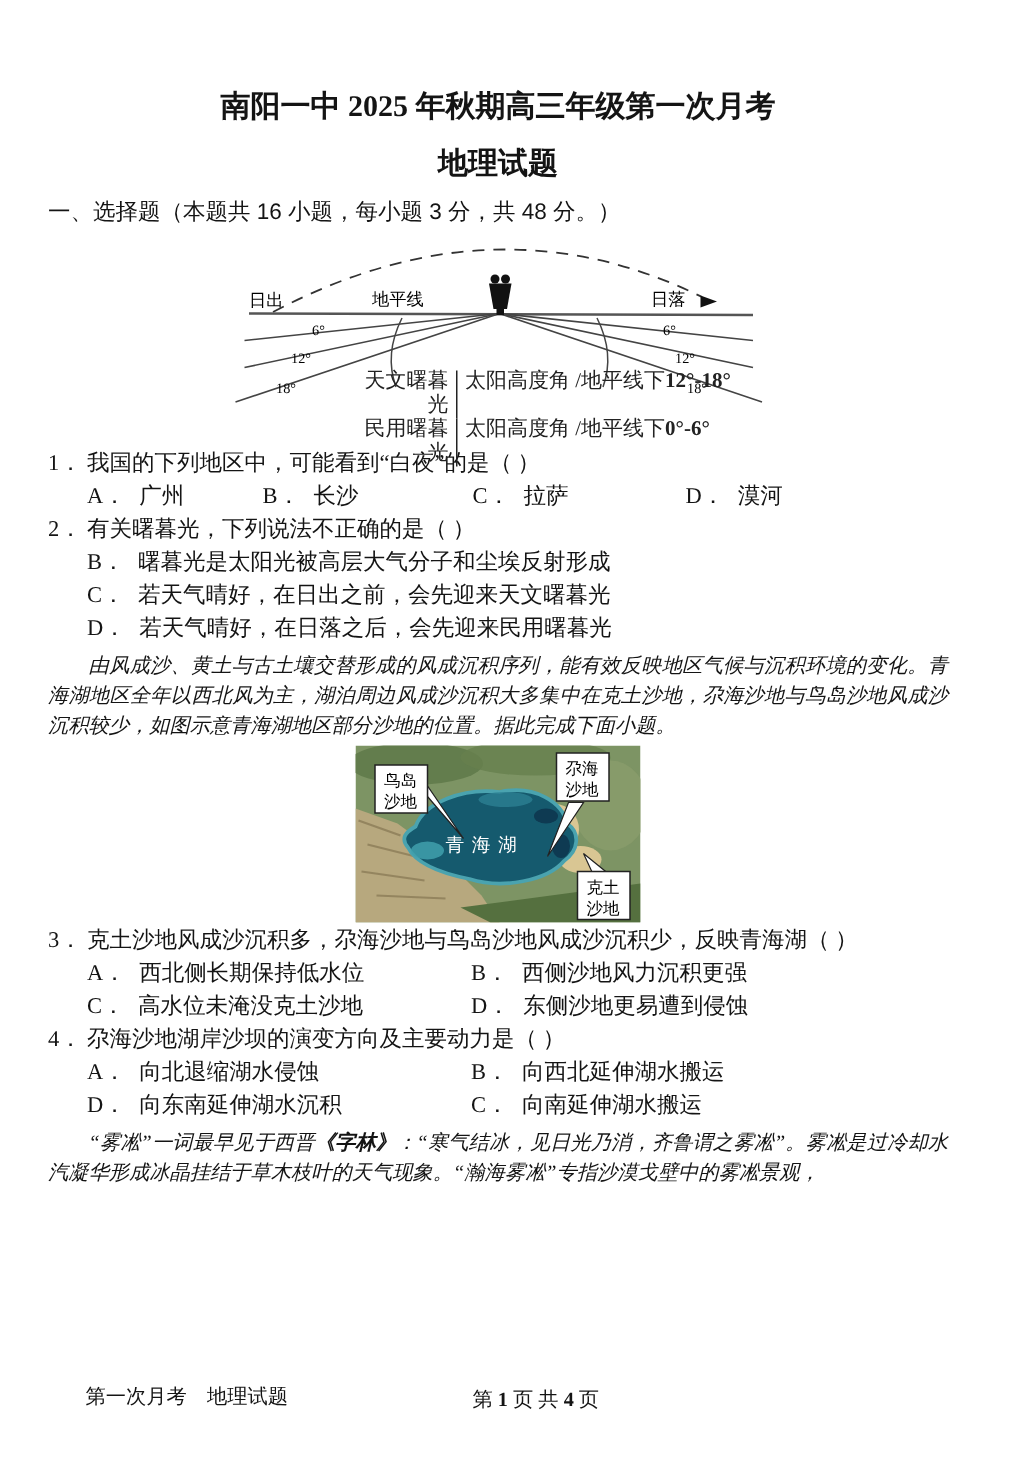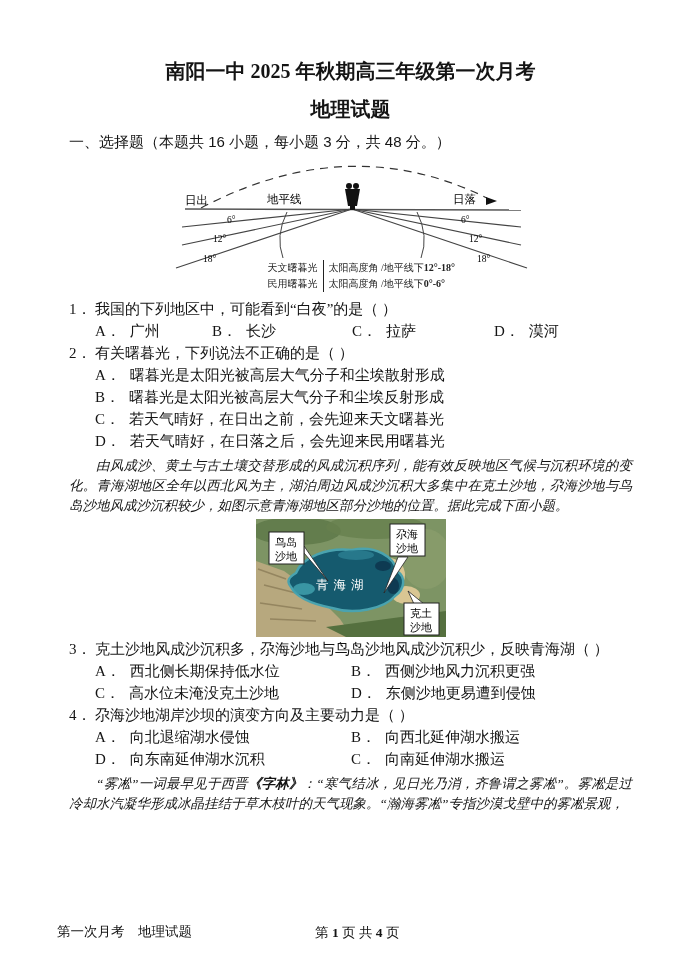--- a/index.html
+++ b/index.html
@@ -1,34 +1,34 @@
 <!DOCTYPE html>
 <html><head>
 <meta charset="utf-8">
 <style>
   * { box-sizing: border-box; }
   html,body { margin:0; padding:0; }
   body {
     width:689px; height:972px; background:#ffffff; color:#141414;
     font-family:"Liberation Serif", serif; position:relative; overflow:hidden;
   }
-  .page { padding:58px 57px 0 69px; position:relative; height:100%; }
+  .page { padding:58px 57px 0 32px; position:relative; height:100%; }
 
   .title { font-size:20px; line-height:26px; font-weight:700; text-align:center; margin:0 0 12px 0; }
   .subtitle { font-size:20px; line-height:26px; font-weight:700; text-align:center; margin:0 0 10px 0; }
   .section-heading { font-size:15px; line-height:20px; margin:0 0 4px 0; font-family:"Liberation Sans", sans-serif; }
 
   .passage { font-size:13.5px; line-height:20px; text-align:justify; text-indent:2em;
              margin:4px 0 0 0; font-style:italic; }
   .passage b { font-weight:700; }
 
   
   .diagram { width:360px; height:140px; margin:2px auto; position:relative; font-style:normal; }
   .diagram svg { position:absolute; left:0; top:0; }
-  .dtable { position:absolute; left:88px; top:104px; font-size:10px; line-height:16px; color:#222; }
+  .dtable { position:absolute; left:88px; top:91px; font-size:14px; line-height:16px; color:#222; }
   .dtable .drow { display:flex; }
   .dtable .dname { width:64px; text-align:right; padding-right:5px; }
   .dtable .drange { border-left:1.4px solid #222; padding-left:5px; white-space:nowrap; }
   .dtable .drange b { font-weight:700; }
 
   
   .q { font-size:15px; line-height:22px; }
   .stem { display:flex; }
   .qnum { width:26px; flex:0 0 26px; }
   .opt-row { display:flex; padding-left:26px; }
@@ -121,21 +121,20 @@
       <span class="opt"><span class="okey">C．</span><span>拉萨</span></span>
       <span class="opt"><span class="okey">D．</span><span>漠河</span></span>
     </div>
   </div>
 
   <div class="q opt-list">
     <div class="stem">
       <span class="qnum">2．</span>
       <span>有关曙暮光，下列说法不正确的是（  ）</span>
     </div>
-    <span class="opt"><span class="okey">A．</span><span>曙暮光是太阳光被高层大气分子和尘埃散射形成</span></span>
     <span class="opt"><span class="okey">B．</span><span>曙暮光是太阳光被高层大气分子和尘埃反射形成</span></span>
     <span class="opt"><span class="okey">C．</span><span>若天气晴好，在日出之前，会先迎来天文曙暮光</span></span>
     <span class="opt"><span class="okey">D．</span><span>若天气晴好，在日落之后，会先迎来民用曙暮光</span></span>
   </div>
 
   <p class="passage">由风成沙、黄土与古土壤交替形成的风成沉积序列，能有效反映地区气候与沉积环境的变化。青海湖地区全年以西北风为主，湖泊周边风成沙沉积大多集中在克土沙地，尕海沙地与鸟岛沙地风成沙沉积较少，如图示意青海湖地区部分沙地的位置。据此完成下面小题。</p>
 
   <div class="mapfig">
     <svg width="190" height="118" viewBox="0 0 190 118">
 

